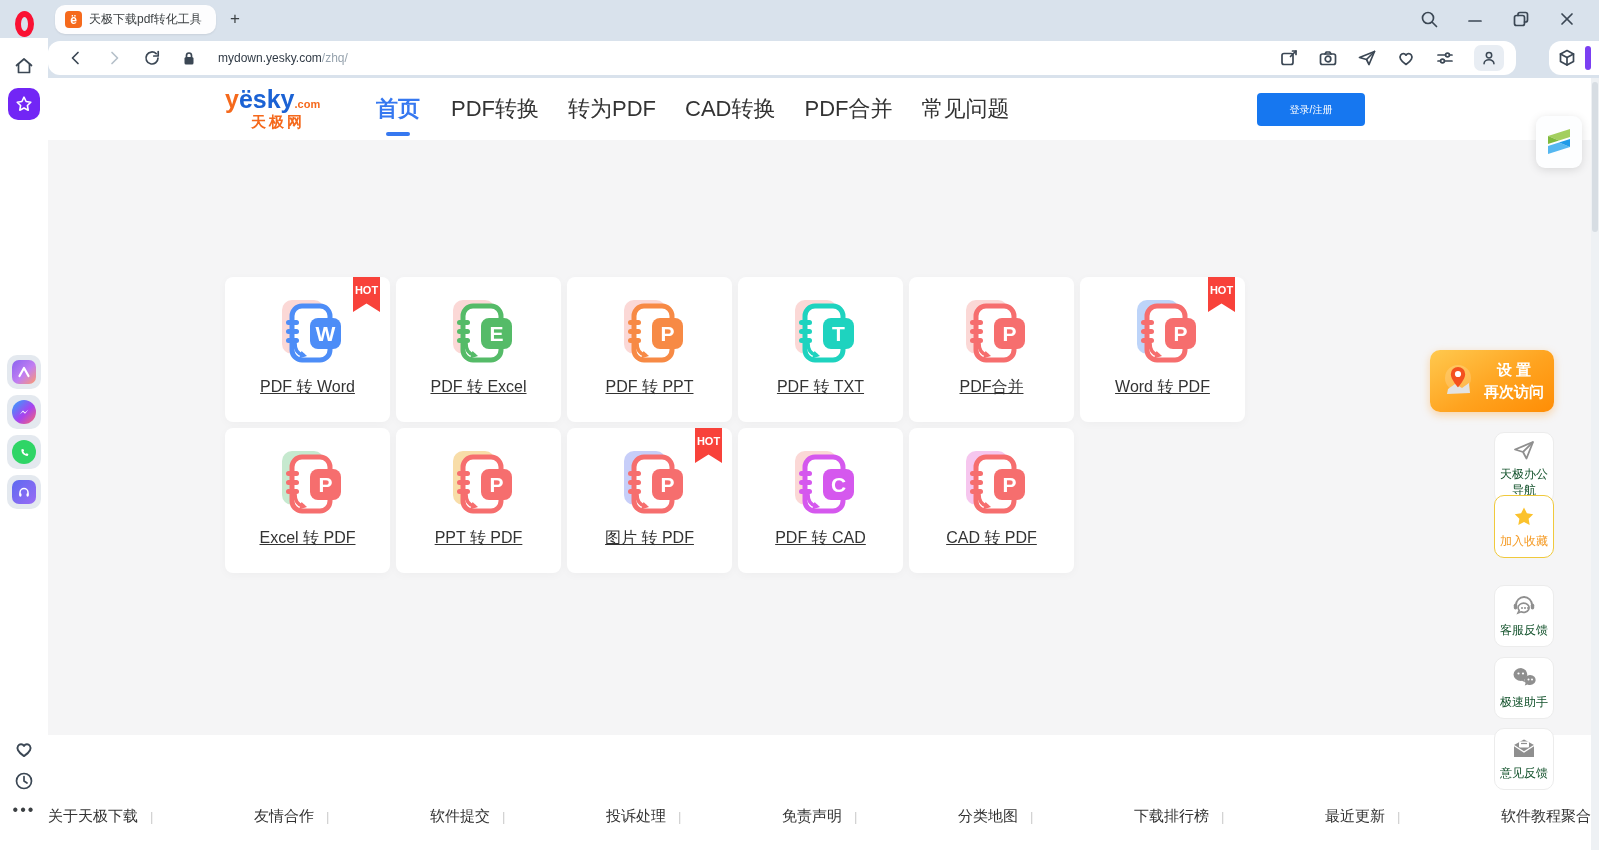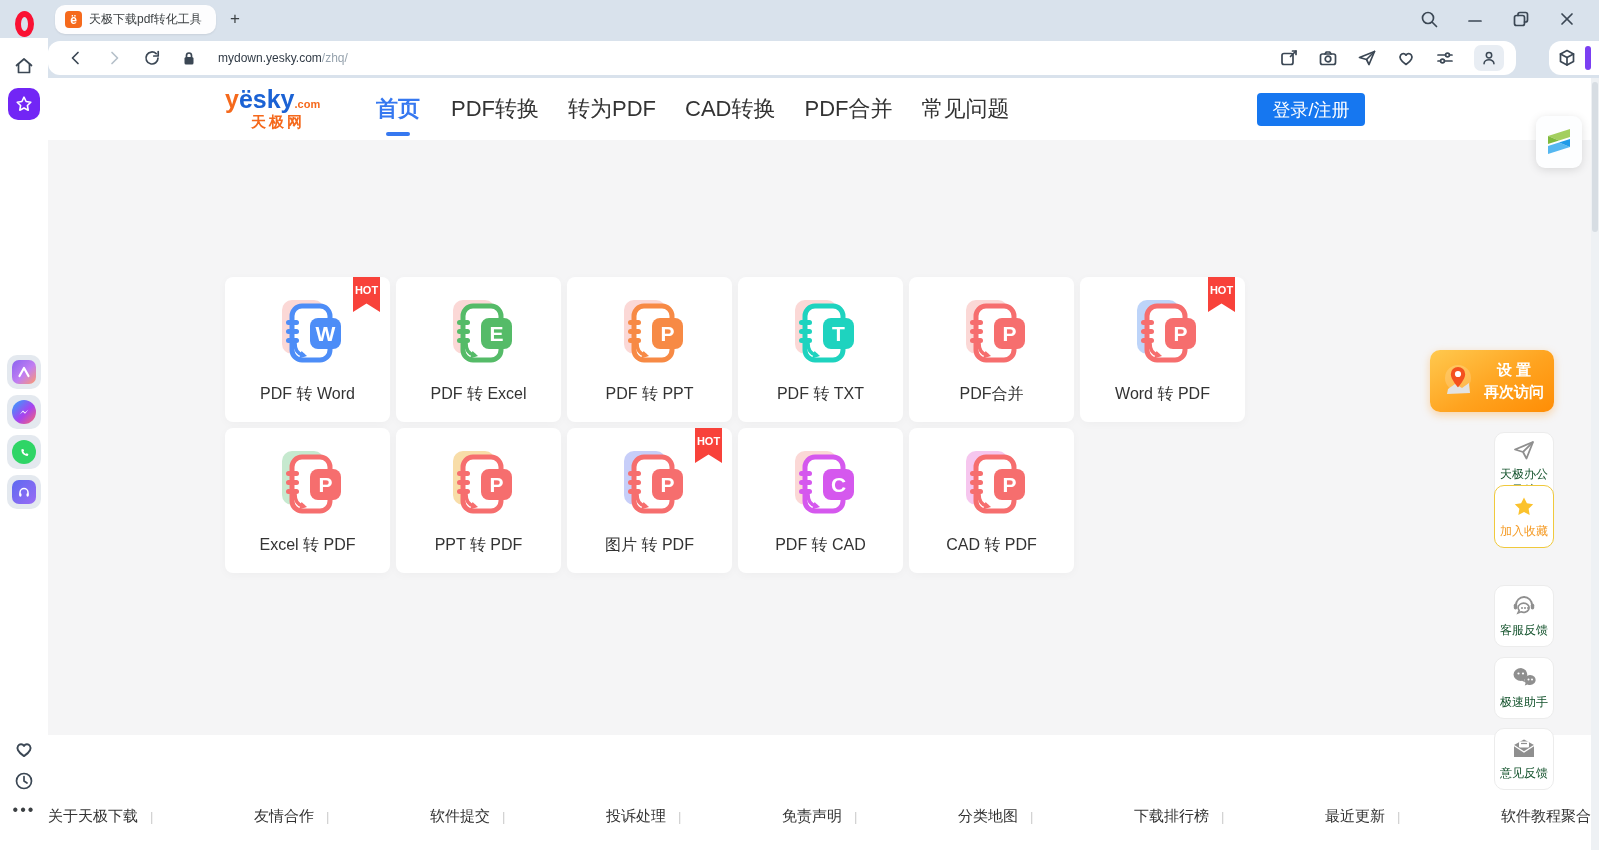--- a/index.html
+++ b/index.html
@@ -46,43 +46,43 @@
   .logo { position:absolute; left:177px; top:9px; line-height:1; }
   .logo-top { font-size:25px; font-weight:bold; }
   .logo-p1 { color:#f5691c; }
   .logo-p2 { color:#1b62d4; }
   .logo-com { color:#f5691c; font-size:11px; font-weight:bold; }
   .logo-sub { margin-top:2px; margin-left:26px; color:#f5691c; font-size:15px; font-weight:bold; letter-spacing:3px; }
   .nav { position:absolute; left:326px; top:0; height:62px; display:flex; align-items:center; gap:29px; font-size:22px; }
   .nav-active { position:relative; color:#3678f0; font-weight:bold; padding:0 2px; }
   .nav-active::after { content:""; position:absolute; left:50%; transform:translateX(-50%); bottom:-12px; width:24px; height:4px; border-radius:2px; background:#3678f0; }
   .nav-item { color:#333; cursor:pointer; }
-  .login-btn { position:absolute; left:1209px; top:15px; width:108px; height:33px; background:#1677f0; color:#fff; font-size:18px; border:none; border-radius:4px; cursor:pointer; }
+  .login-btn { position:absolute; left:1209px; top:15px; width:108px; height:33px; background:#1677f0; color:#fff; font-size:10px; border:none; border-radius:4px; cursor:pointer; }
 
   .main { height:595px; background:#f5f5f6; }
   .grid { display:grid; grid-template-columns:repeat(6,165px); grid-auto-rows:145px; column-gap:33px; row-gap:21px; padding-left:177px; padding-top:137px;gap:6px; }
   .card { position:relative; background:#fff; border-radius:8px; box-shadow:0 2px 10px rgba(0,0,0,.03); display:flex; flex-direction:column; align-items:center; cursor:pointer; }
   .cicon { width:76px; height:76px; margin-top:15px; }
-  .clabel { margin-top:16px; font-size:16px; color:#333; }
+  .clabel { margin-top:9px; font-size:16px; color:#333;text-decoration:underline; }
   .hot { position:absolute; top:0; right:10px; width:27px; height:35px; background:#f8423a; color:#fff; font-size:11px; font-weight:bold; text-align:center; padding-top:7px; clip-path:polygon(0 0,100% 0,100% 100%,50% 76%,0 100%); }
 
   .footer { height:115px; background:#fff; padding-top:72px; }
   .flinks { display:flex; justify-content:space-between; align-items:center; font-size:15px; color:#333; }
   .flink { cursor:pointer; }
   .fsep { color:#ccc; margin:0 12px; font-size:13px; }
   .flinks li { list-style:none; display:flex; align-items:center; }
   .flinks li:last-child .fsep { display:none; }
 
   
   .visit-banner { position:absolute; left:1430px; top:350px; width:124px; height:62px; border-radius:10px; background:linear-gradient(150deg,#ffc94f 0%,#ffa31f 55%,#ff8d05 100%); display:flex; align-items:center; padding:0 8px 0 10px; gap:6px; z-index:6; cursor:pointer; box-shadow:0 3px 8px rgba(255,150,20,.35); }
   .visit-text { color:#fff; font-weight:bold; font-size:15px; line-height:1.45; text-align:center; flex:1; }
   .tool-card { position:absolute; left:1494px; width:60px; background:#fff; border:1px solid #ececec; border-radius:10px; display:flex; flex-direction:column; align-items:center; justify-content:center; gap:4px; z-index:6; cursor:pointer; }
   .tool-label { font-size:12px; color:#14532d; line-height:1.3; text-align:center; }
   .tc-nav { top:432px; height:72px; }
-  .tc-fav { top:485px; height:63px; border-color:#f0c93c; }
+  .tc-fav { top:495px; height:63px; border-color:#f0c93c; }
   .tc-fav .tool-label { color:#f59a23; }
   .tc-service { top:585px; height:62px; }
   .tc-assist { top:657px; height:62px; }
   .tc-feedback { top:728px; height:62px; }
   .s-logo { position:absolute; left:1536px; top:116px; width:46px; height:52px; background:#fdfeff; border-radius:9px; box-shadow:0 2px 10px rgba(0,0,0,.12); display:flex; align-items:center; justify-content:center; z-index:6; cursor:pointer; }
 
   
   .scrollbar { position:absolute; left:1591px; top:78px; width:8px; height:772px; background:#eef1f4; }
   .scroll-thumb { position:absolute; left:1px; top:4px; width:6px; height:150px; border-radius:3px; background:#d7dde3; }
 </style>

